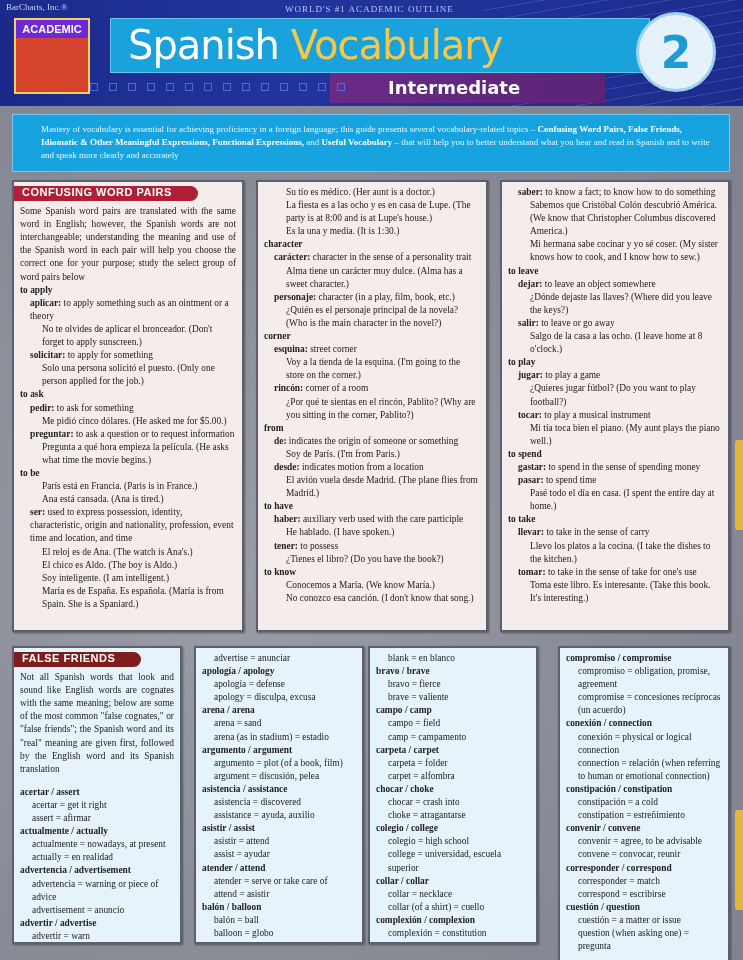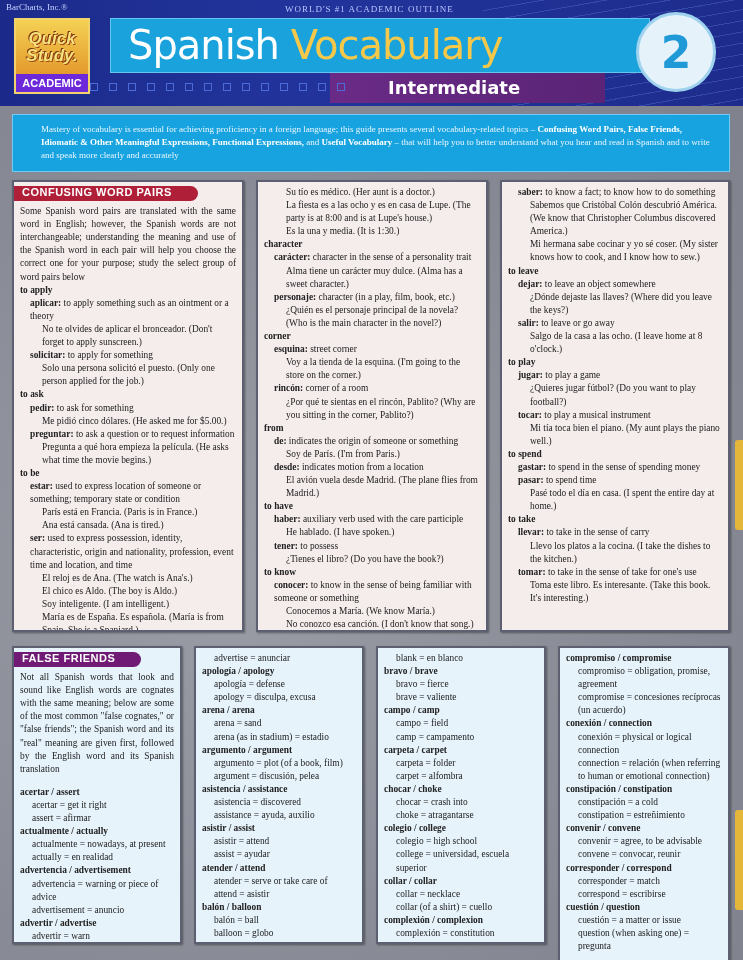--- a/index.html
+++ b/index.html
@@ -75,45 +75,41 @@
     font-size: 9.4px; line-height: 13.1px; color: #222; overflow: hidden;
     padding: 4px 6px;
   }
   .panel.pink { background: #f5ecec; }
   .panel.blue { background: #e6f3fb; }
   .section-header {
     display: inline-block; color: #fff; font-family: "Liberation Sans", sans-serif; font-weight: bold;
     font-size: 11px; letter-spacing: 0.5px; padding: 0 26px 2px 8px; border-radius: 0 10px 10px 0; margin: 0 0 4px -6px;
   }
   .section-header.red { background: #b01f38; }
-  .section-header.cyan { background: #701a75; }
+  .section-header.cyan { background: #7f1d1d; }
   .p { text-align: justify; }
   .h { font-weight: bold; }
   .t { padding-left: 10px; }
   .t b { font-weight: bold; }
   .ex { padding-left: 22px; }
   .ff-h { font-weight: bold; }
   .ff-i { padding-left: 12px; }
   .spacer { height: 10px; }
   .side-tab {
     position: absolute; right: 0; width: 8px; background: #e4b73b; border-radius: 3px 0 0 3px;
   }
 </style>
 </head>
 <body>
 
 <div class="header">
   <div class="lines"></div>
   <div class="publisher">BarCharts, Inc.®</div>
   <div class="tagline">WORLD'S #1 ACADEMIC OUTLINE</div>
   <div class="qs-logo">
-    <div class="qs-top">
-      <span>Quick</span>
-      <span>Study.</span>
-    </div>
     <div class="qs-bottom">ACADEMIC</div>
   </div>
   <div class="title-bar"></div>
   <div class="title">
     <span>Spanish</span>
     <span class="yellow">Vocabulary</span>
   </div>
   <div class="subtitle-bar"></div>
   <div class="dots">
     <span></span>
@@ -147,21 +143,20 @@
       <div class="t"><b>aplicar:</b><span> to apply something such as an ointment or a theory</span></div>
       <div class="ex">No te olvides de aplicar el bronceador. (Don't forget to apply sunscreen.)</div>
       <div class="t"><b>solicitar:</b><span> to apply for something</span></div>
       <div class="ex">Solo una persona solicitó el puesto. (Only one person applied for the job.)</div>
       <div class="h">to ask</div>
       <div class="t"><b>pedir:</b><span> to ask for something</span></div>
       <div class="ex">Me pidió cinco dólares. (He asked me for $5.00.)</div>
       <div class="t"><b>preguntar:</b><span> to ask a question or to request information</span></div>
       <div class="ex">Pregunta a qué hora empieza la película. (He asks what time the movie begins.)</div>
       <div class="h">to be</div>
-      <div class="t"><b>estar:</b><span> used to express location of someone or something; temporary state or condition</span></div>
       <div class="ex">París está en Francia. (Paris is in France.)</div>
       <div class="ex">Ana está cansada. (Ana is tired.)</div>
       <div class="t"><b>ser:</b><span> used to express possession, identity, characteristic, origin and nationality, profession, event time and location, and time</span></div>
       <div class="ex">El reloj es de Ana. (The watch is Ana's.)</div>
       <div class="ex">El chico es Aldo. (The boy is Aldo.)</div>
       <div class="ex">Soy inteligente. (I am intelligent.)</div>
       <div class="ex">María es de España. Es española. (María is from Spain. She is a Spaniard.)</div>
     </div>
 </div>
 <div class="panel pink" style="left:256px; top:180px; width:232px; height:452px;">
@@ -183,21 +178,20 @@
       <div class="t"><b>de:</b><span> indicates the origin of someone or something</span></div>
       <div class="ex">Soy de París. (I'm from Paris.)</div>
       <div class="t"><b>desde:</b><span> indicates motion from a location</span></div>
       <div class="ex">El avión vuela desde Madrid. (The plane flies from Madrid.)</div>
       <div class="h">to have</div>
       <div class="t"><b>haber:</b><span> auxiliary verb used with the care participle</span></div>
       <div class="ex">He hablado. (I have spoken.)</div>
       <div class="t"><b>tener:</b><span> to possess</span></div>
       <div class="ex">¿Tienes el libro? (Do you have the book?)</div>
       <div class="h">to know</div>
-      <div class="t"><b>conocer:</b><span> to know in the sense of being familiar with someone or something</span></div>
       <div class="ex">Conocemos a María. (We know María.)</div>
       <div class="ex">No conozco esa canción. (I don't know that song.)</div>
     </div>
 </div>
 <div class="panel pink" style="left:500px; top:180px; width:230px; height:452px;">
   <div class="list">
       <div class="t"><b>saber:</b><span> to know a fact; to know how to do something</span></div>
       <div class="ex">Sabemos que Cristóbal Colón descubrió América. (We know that Christopher Columbus discovered America.)</div>
       <div class="ex">Mi hermana sabe cocinar y yo sé coser. (My sister knows how to cook, and I know how to sew.)</div>
       <div class="h">to leave</div>
@@ -261,21 +255,21 @@
       <div class="ff-i">assist = ayudar</div>
       <div class="ff-h">atender / attend</div>
       <div class="ff-i">atender = serve or take care of</div>
       <div class="ff-i">attend = asistir</div>
       <div class="ff-h">balón / balloon</div>
       <div class="ff-i">balón = ball</div>
       <div class="ff-i">balloon = globo</div>
       <div class="ff-h">blanco / blank</div>
     </div>
 </div>
-<div class="panel blue" style="left:376px; top:646px; width:170px; height:298px;">
+<div class="panel blue" style="left:368px; top:646px; width:170px; height:298px;">
   <div class="list">
       <div class="ff-i">blank = en blanco</div>
       <div class="ff-h">bravo / brave</div>
       <div class="ff-i">bravo = fierce</div>
       <div class="ff-i">brave = valiente</div>
       <div class="ff-h">campo / camp</div>
       <div class="ff-i">campo = field</div>
       <div class="ff-i">camp = campamento</div>
       <div class="ff-h">carpeta / carpet</div>
       <div class="ff-i">carpeta = folder</div>

